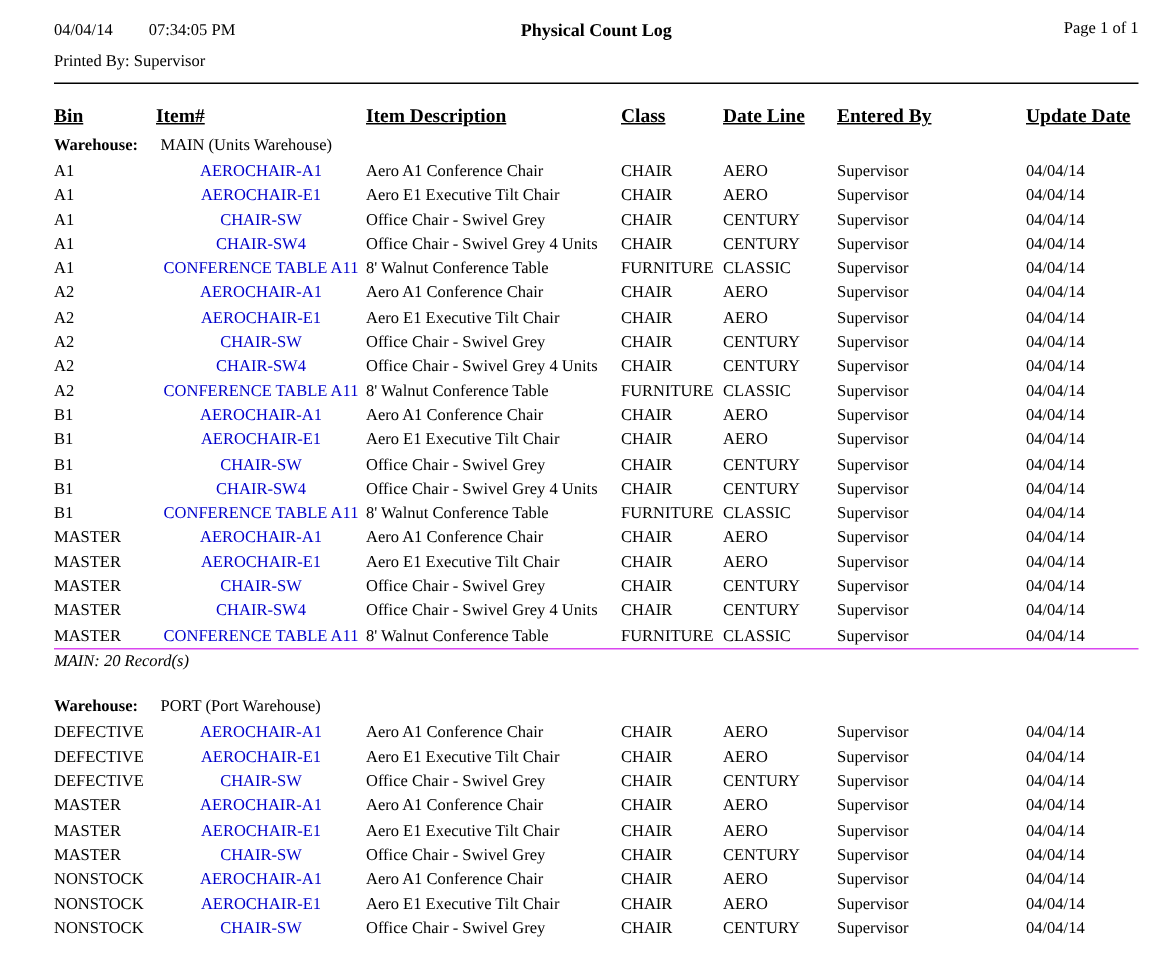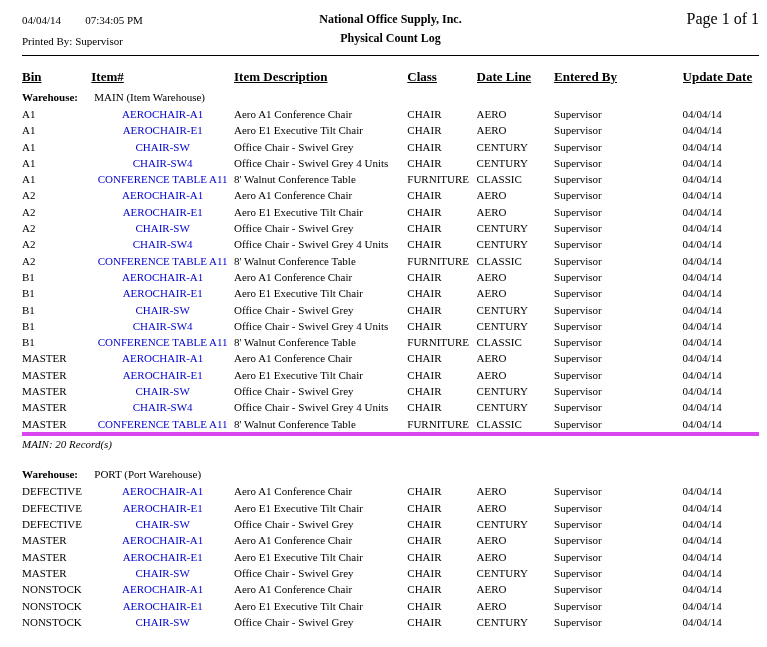--- a/index.html
+++ b/index.html
@@ -1,56 +1,55 @@
 <!DOCTYPE html>
 <html><head>
 <meta charset="utf-8">
 <style>
   html,body { margin:0; padding:0; background:#ffffff; }
   .page {
     width:767px; height:647px; box-sizing:border-box; background:#ffffff;
     font-family:"Liberation Serif", serif; font-size:11px; color:#000000;
-    padding:10px 8px 0 22px; overflow:hidden;
+    padding:10px 8px 0 36px; overflow:hidden;
   }
   .report-header { display:grid; grid-template-columns:1fr auto 1fr; align-items:start; }
   .hl div { line-height:21px; }
   .time { margin-left:24px; }
   .hc { text-align:center; }
   .company { font-weight:bold; font-size:12px; line-height:18px; }
   .title { font-weight:bold; font-size:12px; margin-top:3px; }
-  .hr-right { text-align:right; font-size:16px; line-height:18px; }
+  .hr-right { text-align:right; font-size:11px; line-height:18px; }
   .rule { border-top:1px solid #000000; margin-top:3px; }
   table { border-collapse:collapse; width:100%; table-layout:fixed; }
   th, td { padding:0; text-align:left; white-space:nowrap; overflow:hidden; vertical-align:bottom; }
   th { font-weight:bold; text-decoration:underline; font-size:13px; padding-top:13px; padding-bottom:4px; }
   td { line-height:16.3px; font-size:11px; }
   .warehouse-row td { line-height:17px; }
   .wh-label { font-weight:bold; }
   .wh-value { padding-left:3px; }
   .item-link { color:#0000cc; cursor:pointer;text-align:center; }
-  .footer-row td { border-top:4px solid #d946ef; font-style:italic; line-height:17.5px; }
+  .footer-row td { border-top:1px solid #d946ef; font-style:italic; line-height:17.5px; }
   .spacer-row td { height:13px; line-height:13px; }
 </style>
 </head>
 <body>
 
 <div class="page">
 
   <div class="report-header">
     <div class="hl">
       <div>
         <span>04/04/14</span><span class="time">07:34:05 PM</span>
       </div>
       <div>
         <span>Printed By:</span>
         <span>Supervisor</span>
       </div>
     </div>
     <div class="hc">
-      <div class="company">National Office Supply, Inc.</div>
       <div class="title">Physical Count Log</div>
     </div>
     <div class="hr-right">Page 1 of  1</div>
   </div>
 
   <div class="rule"></div>
 
   <table>
     <colgroup>
       <col style="width:68px">
@@ -68,21 +67,21 @@
         <th>Item Description</th>
         <th>Class</th>
         <th>Date Line</th>
         <th>Entered By</th>
         <th>Update Date</th>
       </tr>
     </thead>
     <tbody>
         <tr class="warehouse-row">
           <td class="wh-label">Warehouse:</td>
-          <td class="wh-value" colspan="6">MAIN (Item Warehouse)</td>
+          <td class="wh-value" colspan="6">MAIN (Units Warehouse)</td>
         </tr>
         <tr>
           <td>A1</td>
           <td class="item-link">AEROCHAIR-A1</td>
           <td>Aero A1 Conference Chair</td>
           <td>CHAIR</td>
           <td>AERO</td>
           <td>Supervisor</td>
           <td>04/04/14</td>
         </tr>

